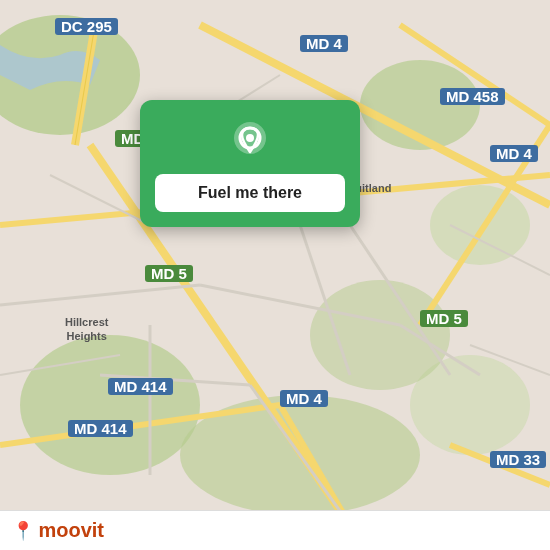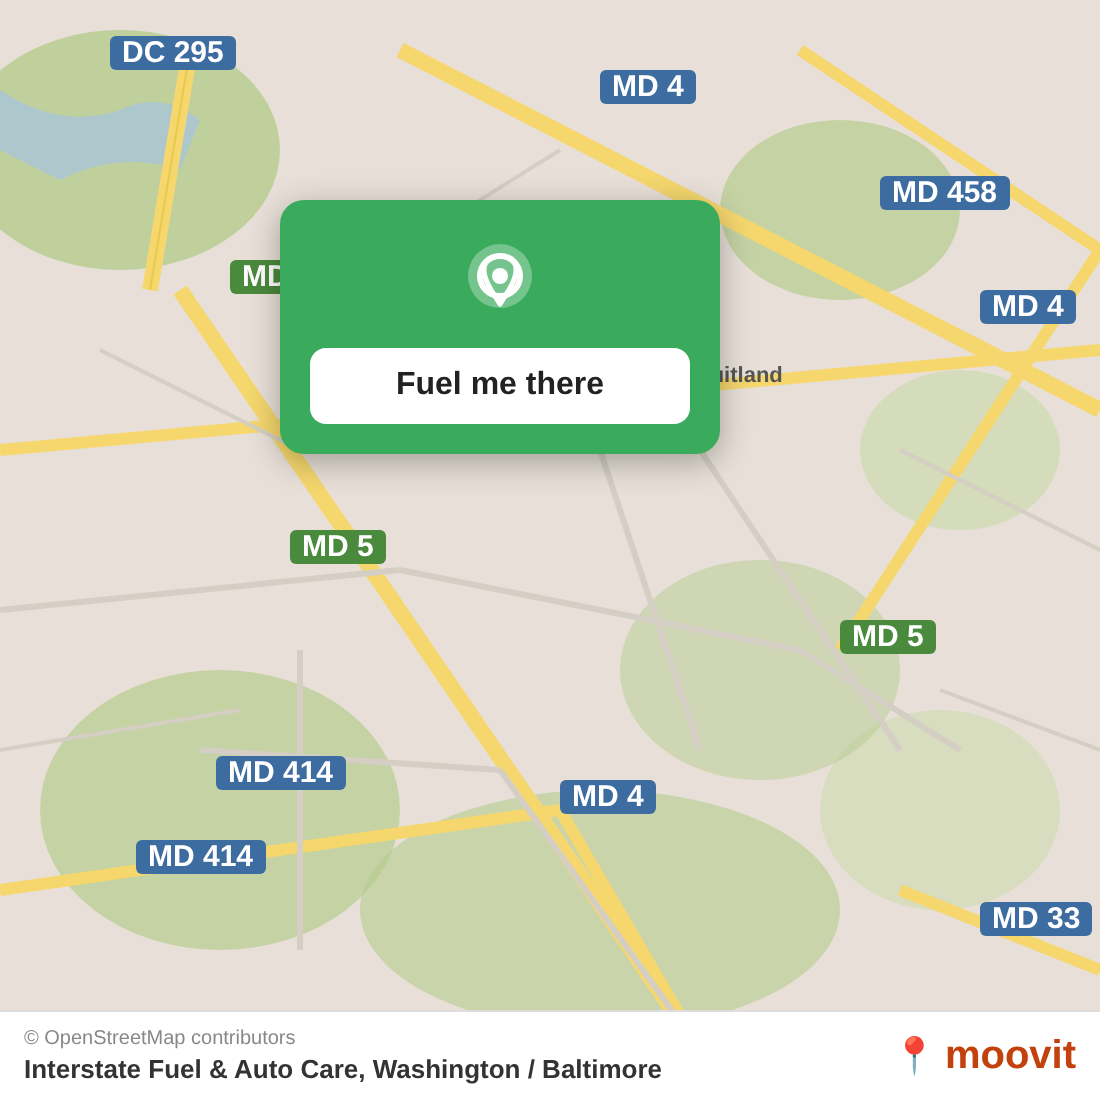--- a/index.html
+++ b/index.html
@@ -178,38 +178,35 @@
   <div class="map-badge badge-green" style="top:130px;left:115px;">MD 5</div>
   <div class="map-badge badge-green" style="top:265px;left:145px;">MD 5</div>
   <div class="map-badge badge-blue" style="top:88px;left:440px;">MD 458</div>
   <div class="map-badge badge-blue" style="top:145px;left:490px;">MD 4</div>
   <div class="map-badge badge-green" style="top:310px;left:420px;">MD 5</div>
   <div class="map-badge badge-blue" style="top:378px;left:108px;">MD 414</div>
   <div class="map-badge badge-blue" style="top:420px;left:68px;">MD 414</div>
   <div class="map-badge badge-blue" style="top:451px;left:490px;">MD 33</div>
   <div class="map-badge badge-blue" style="top:390px;left:280px;">MD 4</div>
 
+  <div style="position:absolute;top:315px;left:65px;font-size:11px;color:#555;font-weight:600;text-align:center;line-height:1.3;">Hillcrest<br>Heights</div>
   <div style="position:absolute;top:182px;left:348px;font-size:11px;color:#555;font-weight:600;">Suitland</div>
 
   <div class="popup-overlay">
 
     <svg class="popup-pin" viewBox="0 0 44 44" xmlns="http://www.w3.org/2000/svg">
       <circle cx="22" cy="18" r="16" fill="white" opacity="0.3"></circle>
       <circle cx="22" cy="18" r="10" fill="none" stroke="white" stroke-width="3"></circle>
       <circle cx="22" cy="18" r="4" fill="white"></circle>
       <path d="M 22 32 Q 18 26 16 22 Q 14 18 14 15 Q 14 8 22 8 Q 30 8 30 15 Q 30 18 28 22 Q 26 26 22 32 Z" fill="none" stroke="white" stroke-width="2.5" stroke-linejoin="round"></path>
     </svg>
 
     <button class="popup-button">Fuel me there</button>
   </div>
 
   <div class="bottom-bar">
-    <div class="bottom-bar-left">
-      <span class="copyright-text">© OpenStreetMap contributors</span>
-      <span class="location-title">Interstate Fuel &amp; Auto Care, Washington / Baltimore</span>
-    </div>
     <div class="moovit-logo">
       <span class="moovit-pin">📍</span>
       <span class="moovit-text">moovit</span>
     </div>
   </div>
 
 </div>
 
 </body></html>

